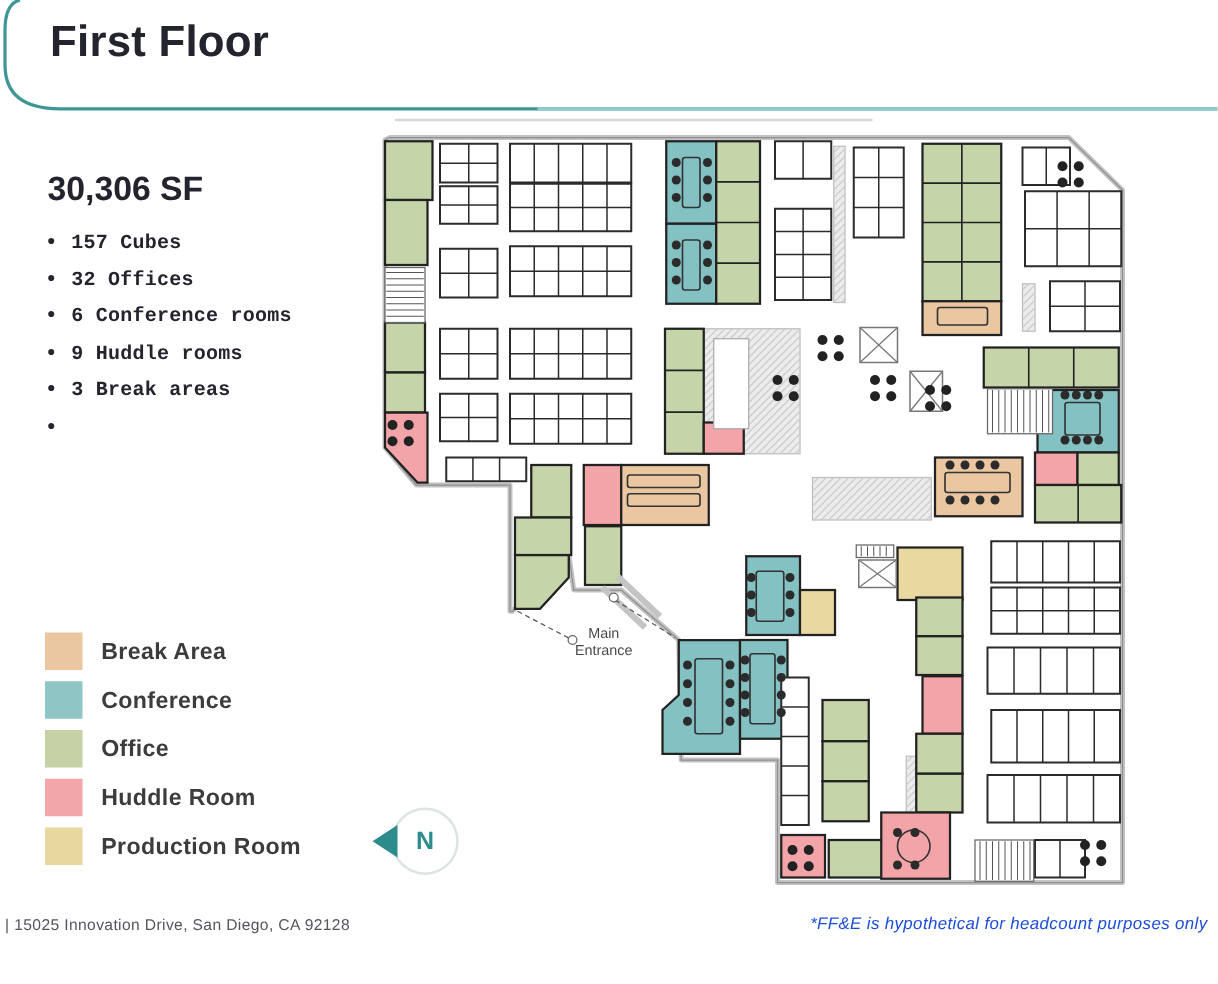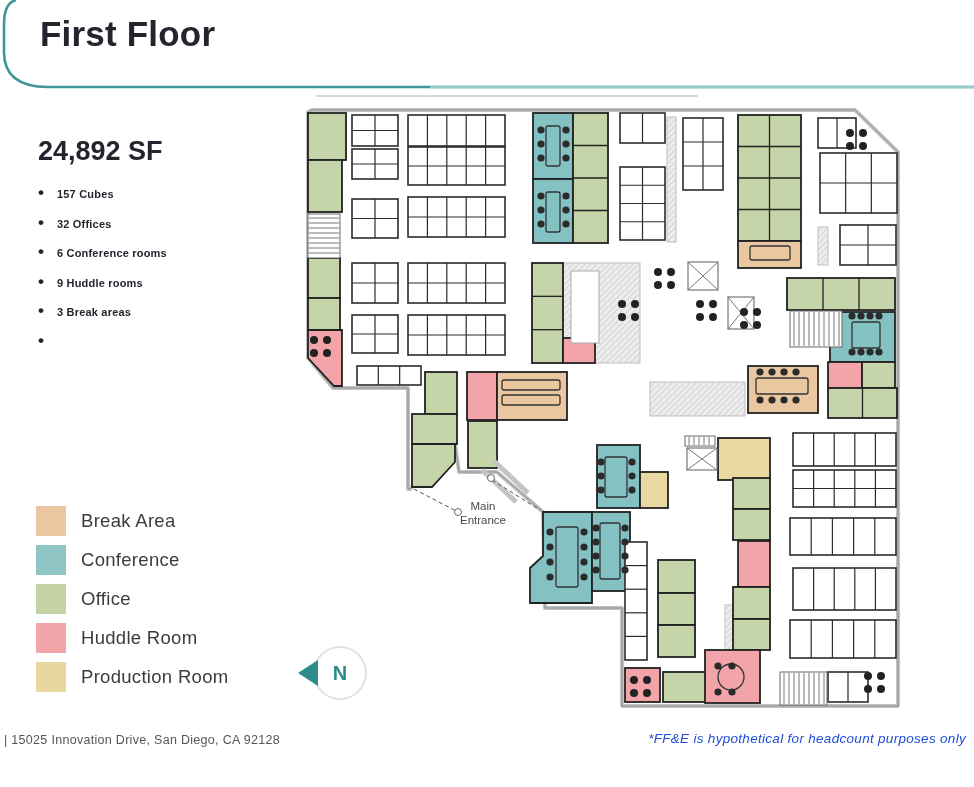--- a/index.html
+++ b/index.html
@@ -12,25 +12,25 @@
   .page { position:absolute; inset:0; }
   .curve-svg { position:absolute; left:0; top:0; }
   .title {
     position:absolute; left:40px; top:14px;
     font-size:35px; font-weight:800; letter-spacing:0.2px; color:#23242e;text-align:center;
   }
   .stats { position:absolute; left:38px; top:136px; width:260px; }
   .stats-area { font-size:27px; font-weight:800; margin-bottom:16px; }
   .stat-row { display:flex; align-items:baseline; gap:13px; margin-bottom:9.5px; }
   .stat-bullet { font-size:17px; font-weight:800; color:#23242e; }
-  .stat-label { font-size:11px; font-weight:700; letter-spacing:0.2px; white-space:nowrap; }
+  .stat-label { font-size:16px; font-weight:700; letter-spacing:0.2px; white-space:nowrap;font-family:Liberation Mono, monospace; }
   .legend { position:absolute; left:36px; top:501px; }
   .legend-row { display:flex; align-items:center; height:39px; }
   .legend-swatch { width:30px; height:30px; margin-right:15px; flex:0 0 auto; }
-  .legend-label { font-size:18.5px; font-weight:400; color:#3c3c3c; letter-spacing:0.3px; }
+  .legend-label { font-size:18.5px; font-weight:700; color:#3c3c3c; letter-spacing:0.3px; }
   .north {
     position:absolute; left:313px; top:646px; width:54px; height:54px;
     border:2px solid #dbe4e4; border-radius:50%; background:#fff;
     display:flex; align-items:center; justify-content:center;
   }
   .north-label { color:#2e8b8c; font-weight:800; font-size:20px; }
   .north-tri {
     position:absolute; left:-17px; top:50%; margin-top:-13px;
     width:0; height:0;
     border-top:13px solid transparent; border-bottom:13px solid transparent;
@@ -52,21 +52,21 @@
 <div class="page">
 
   <svg class="curve-svg" width="974" height="100" viewBox="0 0 974 100">
     <path d="M 16 0 Q 4 3 4 24 L 4 52 Q 4 87 48 87 L 974 87" fill="none" stroke="#3f9697" stroke-width="2.6"></path>
     <path d="M 430 87 L 974 87" fill="none" stroke="#95cccb" stroke-width="2.6"></path>
   </svg>
 
   <div class="title">First Floor</div>
 
   <div class="stats">
-    <div class="stats-area">24,892 SF</div>
+    <div class="stats-area">30,306 SF</div>
     <div id="stats-list">
         <div class="stat-row">
           <span class="stat-bullet">•</span>
           <span class="stat-label">157 Cubes</span>
         </div>
         <div class="stat-row">
           <span class="stat-bullet">•</span>
           <span class="stat-label">32 Offices</span>
         </div>
         <div class="stat-row">

